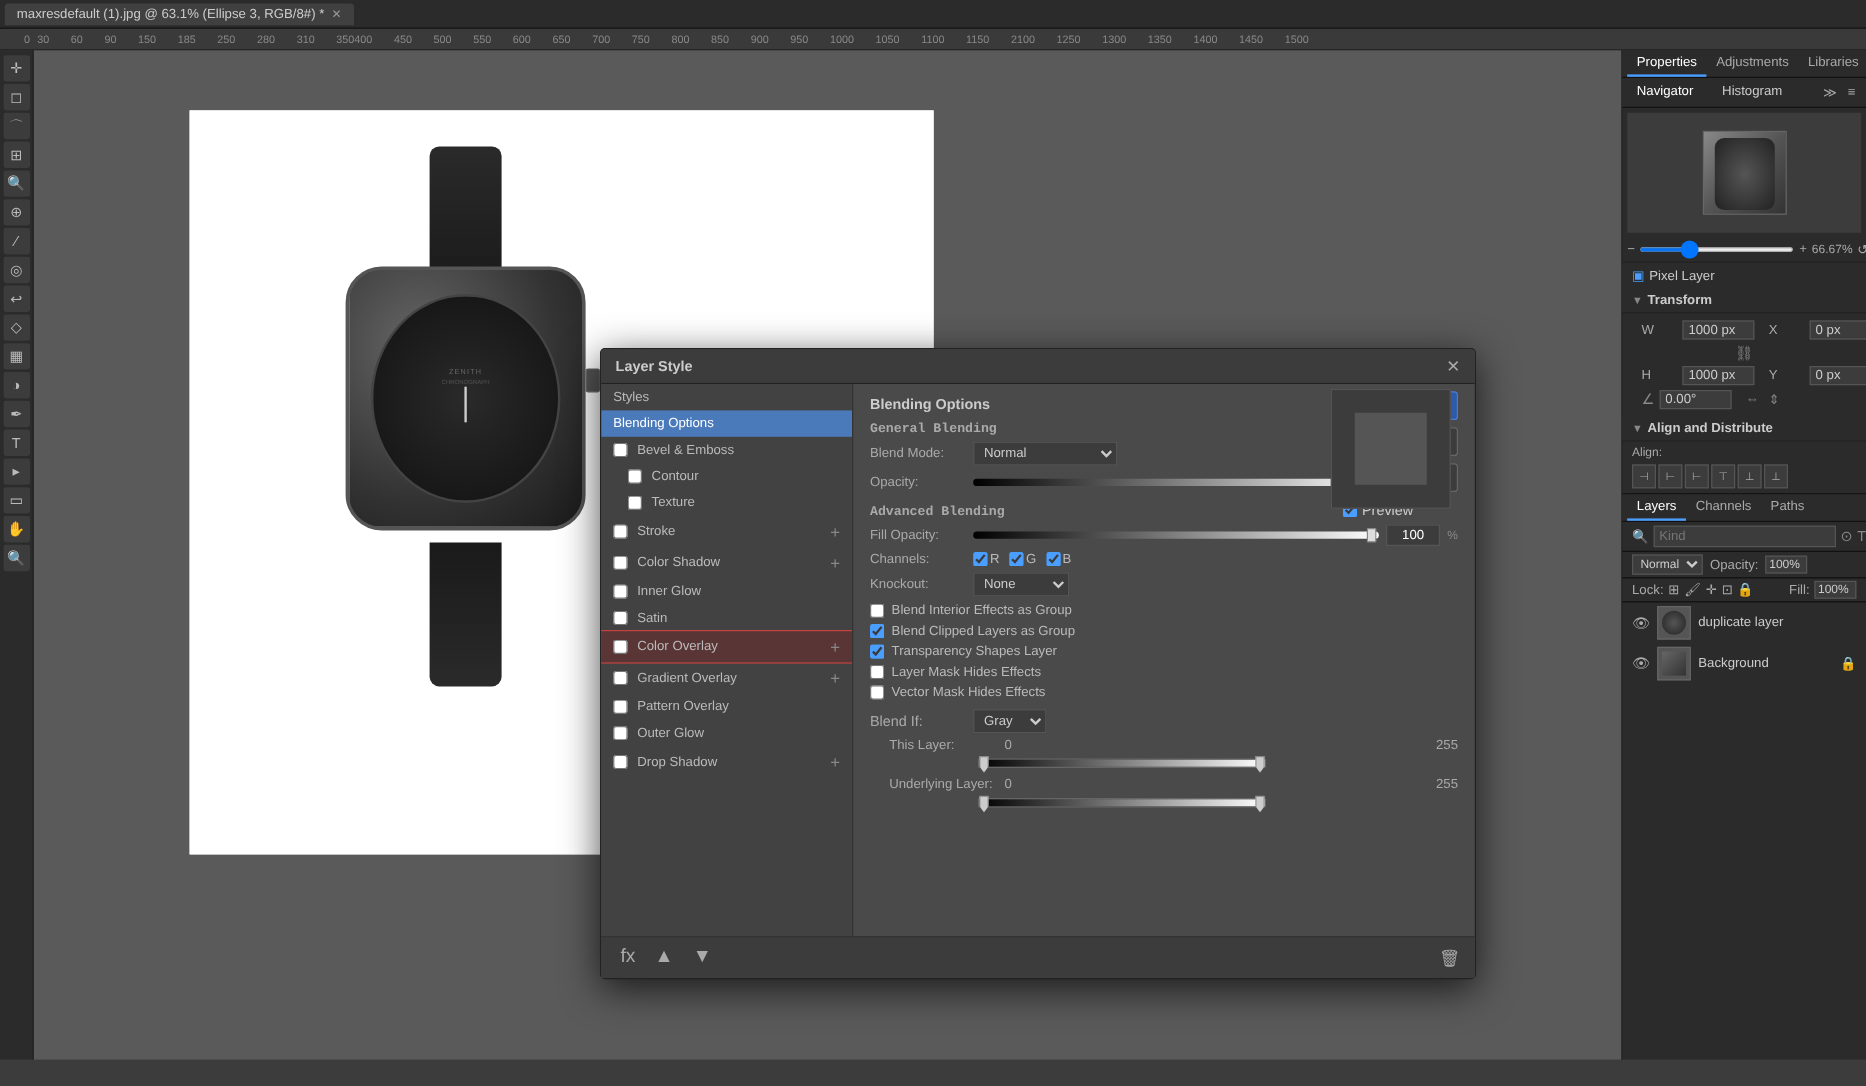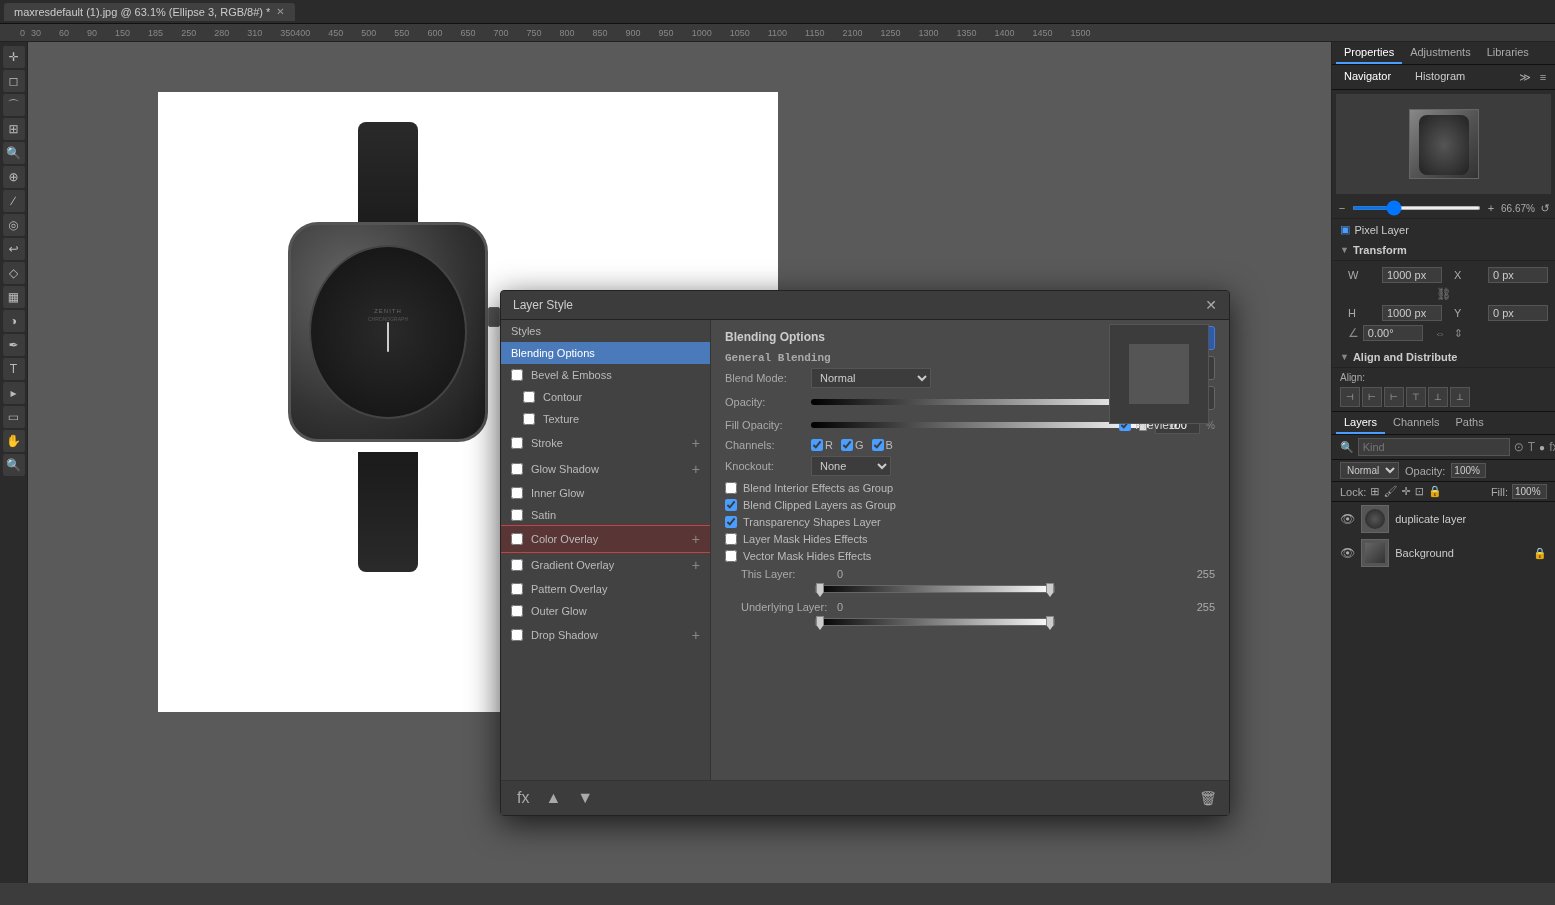--- a/index.html
+++ b/index.html
@@ -93,21 +93,21 @@
       position: absolute;
       left: 130px;
       top: 50px;
       width: 620px;
       height: 620px;
       background: white;
     }
 
     
     .right-panel {
-      width: 224px;
+      width: 204px;
       background: #2b2b2b;
       border-left: 1px solid #222;
       display: flex;
       flex-direction: column;
     }
 
     
     .nav-hist-tabs {
       display: flex;
       background: #2b2b2b;
@@ -290,21 +290,21 @@
     }
     .dialog-titlebar {
       background: #3c3c3c;
       padding: 6px 12px;
       display: flex;
       align-items: center;
       justify-content: space-between;
       border-radius: 4px 4px 0 0;
       border-bottom: 1px solid #222;
     }
-    .dialog-title { color: #ccc; font-size: 12px; font-weight: normal; }
+    .dialog-title { color: #ccc; font-size: 12px; font-weight: bold; }
     .dialog-close {
       color: #aaa;
       cursor: pointer;
       font-size: 14px;
       background: none;
       border: none;
     }
 
     .dialog-body {
       display: flex;
@@ -827,21 +827,21 @@
           <input type="checkbox" class="style-checkbox" style="">
           <span>Texture</span>
         </div>
         <div class="style-item">
           <input type="checkbox" class="style-checkbox" style="">
           <span>Stroke</span>
           <span class="style-plus">+</span>
         </div>
         <div class="style-item">
           <input type="checkbox" class="style-checkbox" style="">
-          <span>Glow Shadow</span>
+          <span>Color Shadow</span>
           <span class="style-plus">+</span>
         </div>
         <div class="style-item">
           <input type="checkbox" class="style-checkbox" style="">
           <span>Inner Glow</span>
         </div>
         <div class="style-item">
           <input type="checkbox" class="style-checkbox" style="">
           <span>Satin</span>
         </div>
@@ -887,20 +887,21 @@
 
         <div class="blend-row">
           <span class="blend-label">Opacity:</span>
           <div class="opacity-slider">
             <div class="opacity-slider-thumb"></div>
           </div>
           <input class="blend-input highlighted" value="100" style="">
           <span class="blend-percent">%</span>
         </div>
 
+        <div class="blend-subsection-title" style="margin-top:10px;">Advanced Blending</div>
 
         <div class="blend-row">
           <span class="blend-label">Fill Opacity:</span>
           <div class="opacity-slider">
             <div class="opacity-slider-thumb"></div>
           </div>
           <input class="blend-input" value="100" style="">
           <span class="blend-percent">%</span>
         </div>
 
@@ -947,20 +948,29 @@
           <div class="blend-row">
             <input type="checkbox" style="">
             <span>Layer Mask Hides Effects</span>
           </div>
           <div class="blend-row">
             <input type="checkbox" style="">
             <span>Vector Mask Hides Effects</span>
           </div>
         </div>
 
+        <div class="blend-if-row" style="margin-top:8px;">
+          <span class="blend-label">Blend If:</span>
+          <select class="blend-if-select">
+            <option>Gray</option>
+            <option>Red</option>
+            <option>Green</option>
+            <option>Blue</option>
+          </select>
+        </div>
 
         <div style="margin-bottom: 8px;">
           <div class="blend-row">
             <span class="layer-row-label">This Layer:</span>
             <span style="color:#aaa; font-size:11px;">0</span>
             <span style="flex:1;"></span>
             <span style="color:#aaa; font-size:11px;">255</span>
           </div>
           <div style="position:relative; margin: 2px 0 4px 90px; width:240px;">
             <div class="blend-slider-track">

